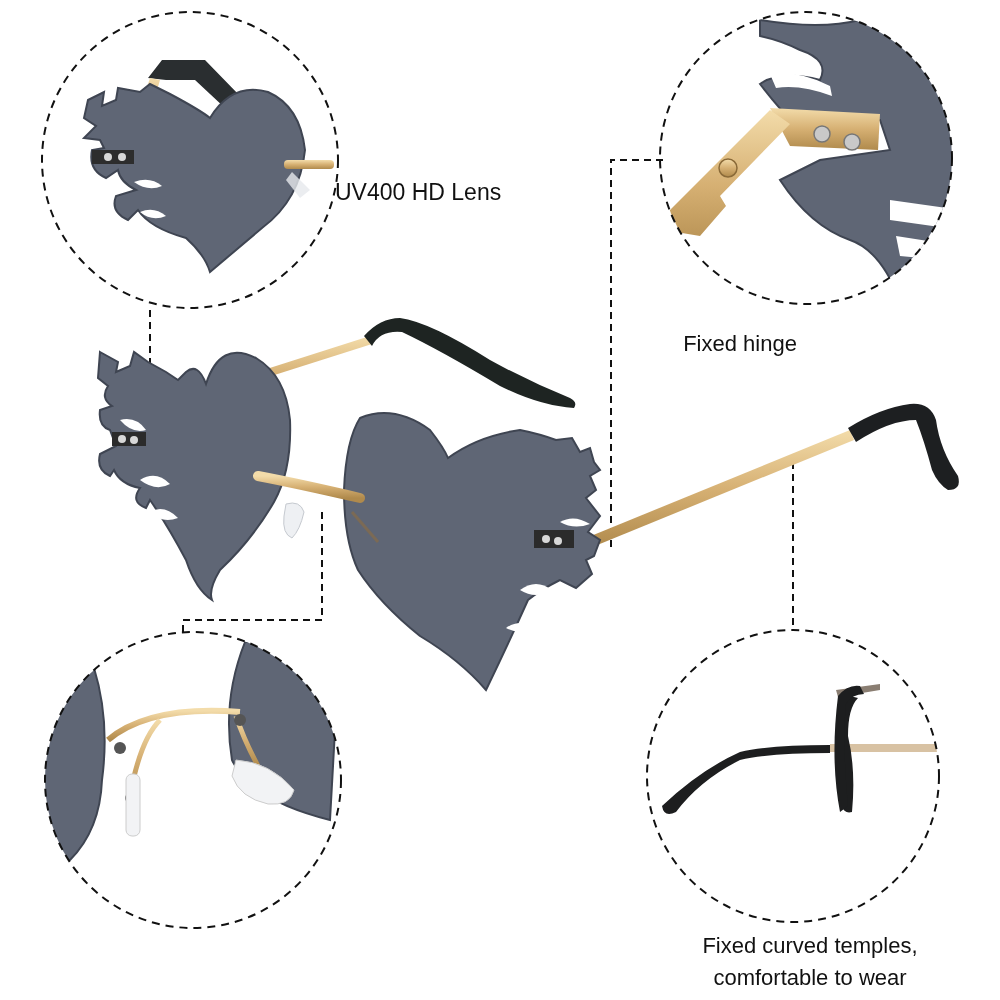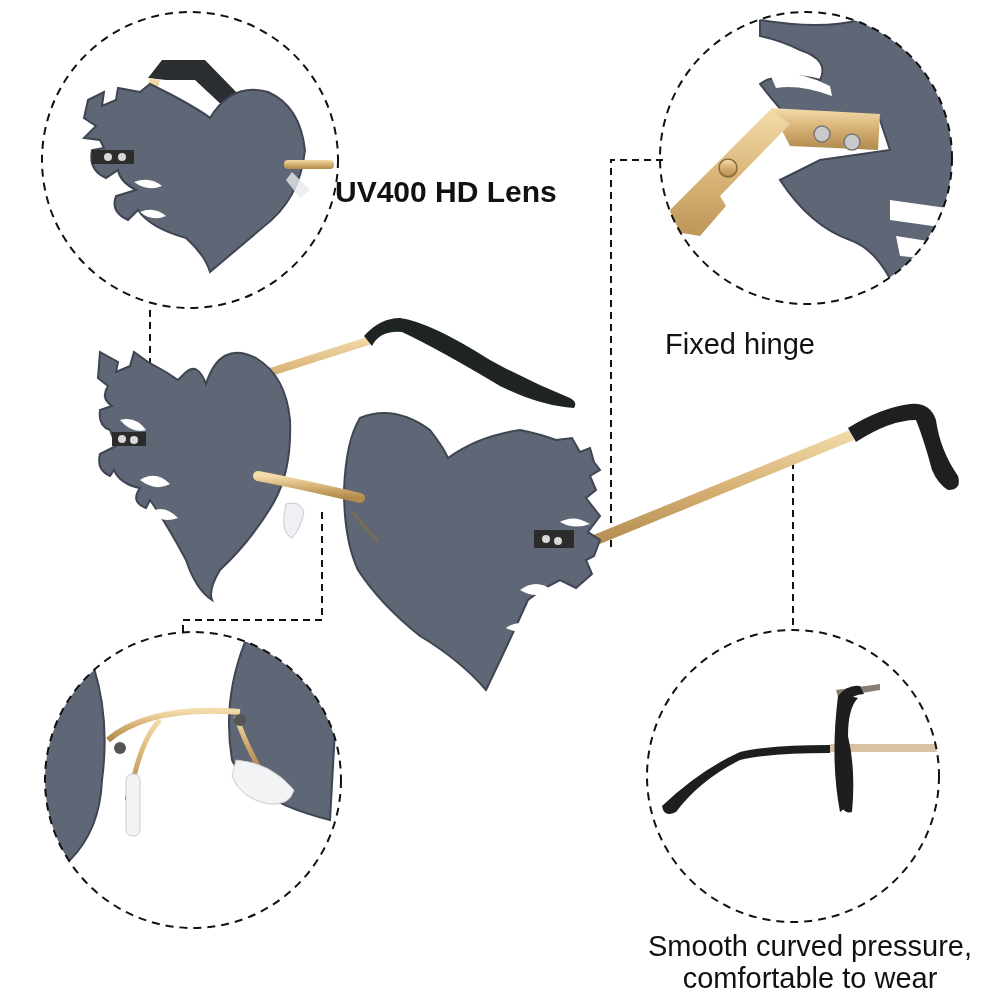--- a/index.html
+++ b/index.html
@@ -1,20 +1,20 @@
 <!DOCTYPE html>
 <html><head>
 <meta charset="utf-8">
 <style>
   html, body { margin: 0; padding: 0; background: #ffffff; }
   body { width: 1000px; height: 1000px; position: relative; overflow: hidden; font-family: "Liberation Sans", sans-serif; }
   #canvas { position: absolute; left: 0; top: 0; width: 1000px; height: 1000px; }
-  .label { position: absolute; color: #111111; font-family: "Liberation Sans", sans-serif; font-size: 29px; line-height: 32px; white-space: nowrap; }
+  .label { position: absolute; color: #111111; font-family: "Liberation Sans", sans-serif; font-size: 22px; line-height: 32px; white-space: nowrap; }
   .label.center { text-align: center; }
-  #lbl-lens { left: 335px; top: 176px; font-size: 30px; font-weight: bold; }
+  #lbl-lens { left: 335px; top: 176px; font-size: 23px; }
   #lbl-hinge { left: 630px; top: 328px; width: 220px; }
   #lbl-nose { left: 0px; top: 930px; width: 400px; }
   #lbl-temple { left: 620px; top: 930px; width: 380px; }
 </style>
 </head>
 <body>
 
 <svg id="canvas" viewBox="0 0 1000 1000" xmlns="http://www.w3.org/2000/svg">
   <defs>
     <clipPath id="clip-tl">
@@ -146,15 +146,15 @@
 </div>
 
 <div id="lbl-hinge" class="label center">
   <div>Fixed hinge</div>
 </div>
 
 <div id="lbl-nose" class="label center">
 </div>
 
 <div id="lbl-temple" class="label center">
-  <div>Smooth curved pressure,</div>
+  <div>Fixed curved temples,</div>
   <div>comfortable to wear</div>
 </div>
 
 </body></html>

